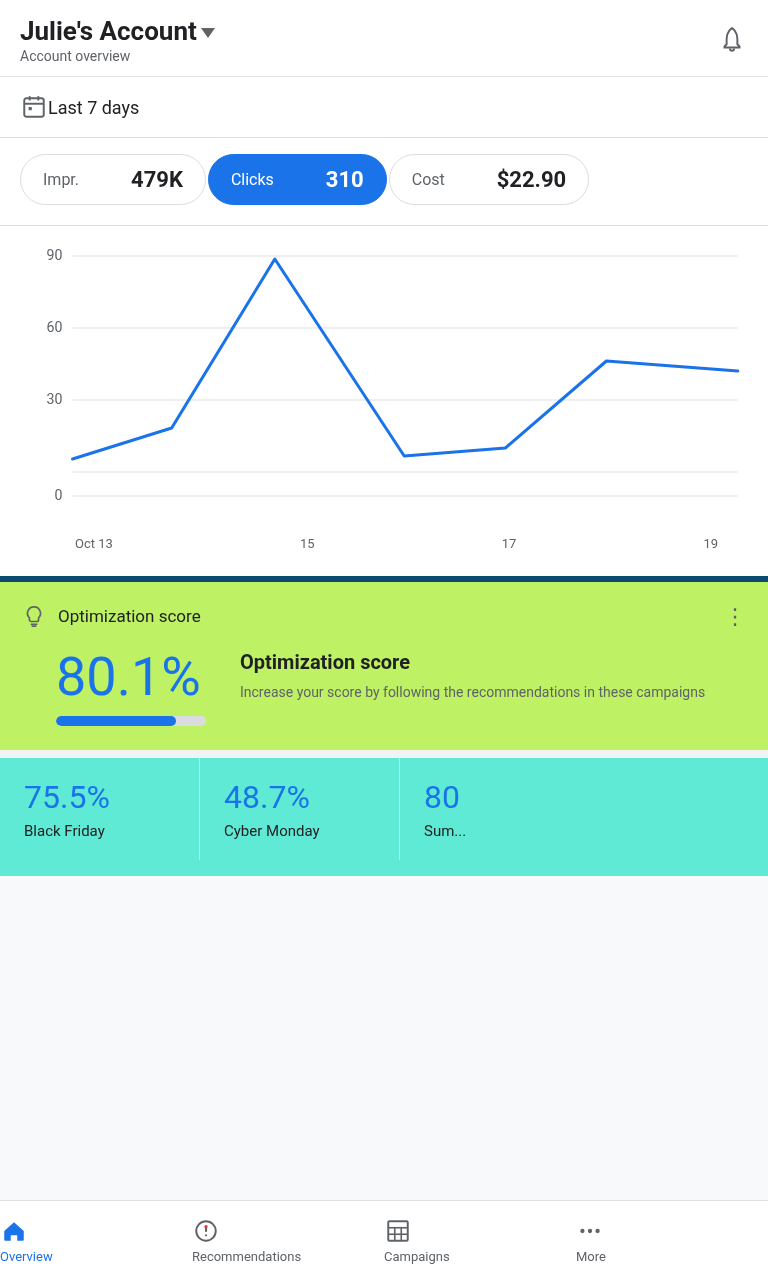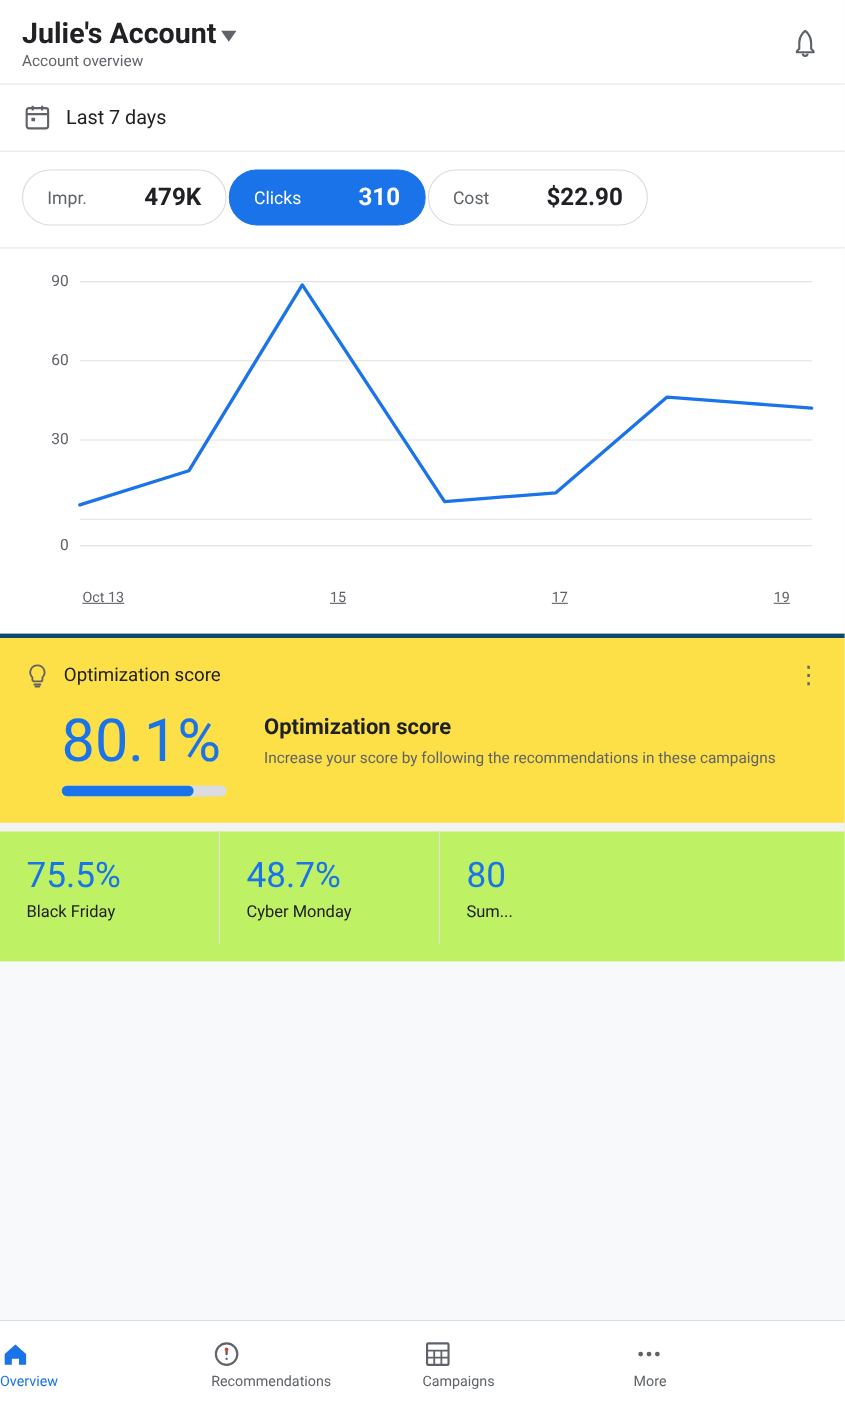--- a/index.html
+++ b/index.html
@@ -47,21 +47,20 @@
       width: 32px; height: 32px;
       display: flex; align-items: center; justify-content: center;
     }
 
     
     .date-section {
       background: #fff;
       padding: 16px 20px;
       display: flex;
       align-items: center;
-      gap: 12px;
       border-bottom: 1px solid #e0e0e0;
     }
     .calendar-icon {
       width: 28px; height: 28px;
       display: flex; align-items: center; justify-content: center;
     }
     .date-label {
       font-size: 18px;
       color: #202124;
       font-weight: 400;
@@ -106,47 +105,46 @@
     }
     .metric-pill.active .pill-value {
       color: #fff;
       text-align: right;
     }
 
     
     .chart-section {
       background: #fff;
       padding: 20px 20px 10px 20px;
-      border-bottom: 4px solid #0c4a6e;
+      border-bottom: 6px solid #0c4a6e;
     }
 
     .chart-container {
       position: relative;
       width: 100%;
       height: 320px;
     }
 
     svg.chart-svg {
       width: 100%;
       height: 280px;
       overflow: visible;
     }
 
     .x-axis-labels {
       display: flex;
       justify-content: space-between;
       padding: 6px 30px 0 55px;
       font-size: 13px;
       color: #5f6368;
-      text-decoration: underline;
     }
 
     
     .optimization-section {
-      background: #fde047;
+      background: #bef264;
       padding: 20px 20px 24px 20px;
       border-bottom: 8px solid #f1f3f4;
     }
     .opt-header {
       display: flex;
       align-items: center;
       justify-content: space-between;
       margin-bottom: 20px;
     }
     .opt-header-left {
@@ -200,21 +198,21 @@
       margin-bottom: 8px;
     }
     .opt-description {
       font-size: 14px;
       color: #5f6368;
       line-height: 1.5;
     }
 
     
     .campaigns-section {
-      background: #bef264;
+      background: #5eead4;
       padding: 0 0 16px 0;
     }
     .campaign-cards {
       display: flex;
       overflow-x: auto;
       gap: 0;
     }
     .campaign-card {
       min-width: 200px;
       padding: 20px 24px;

